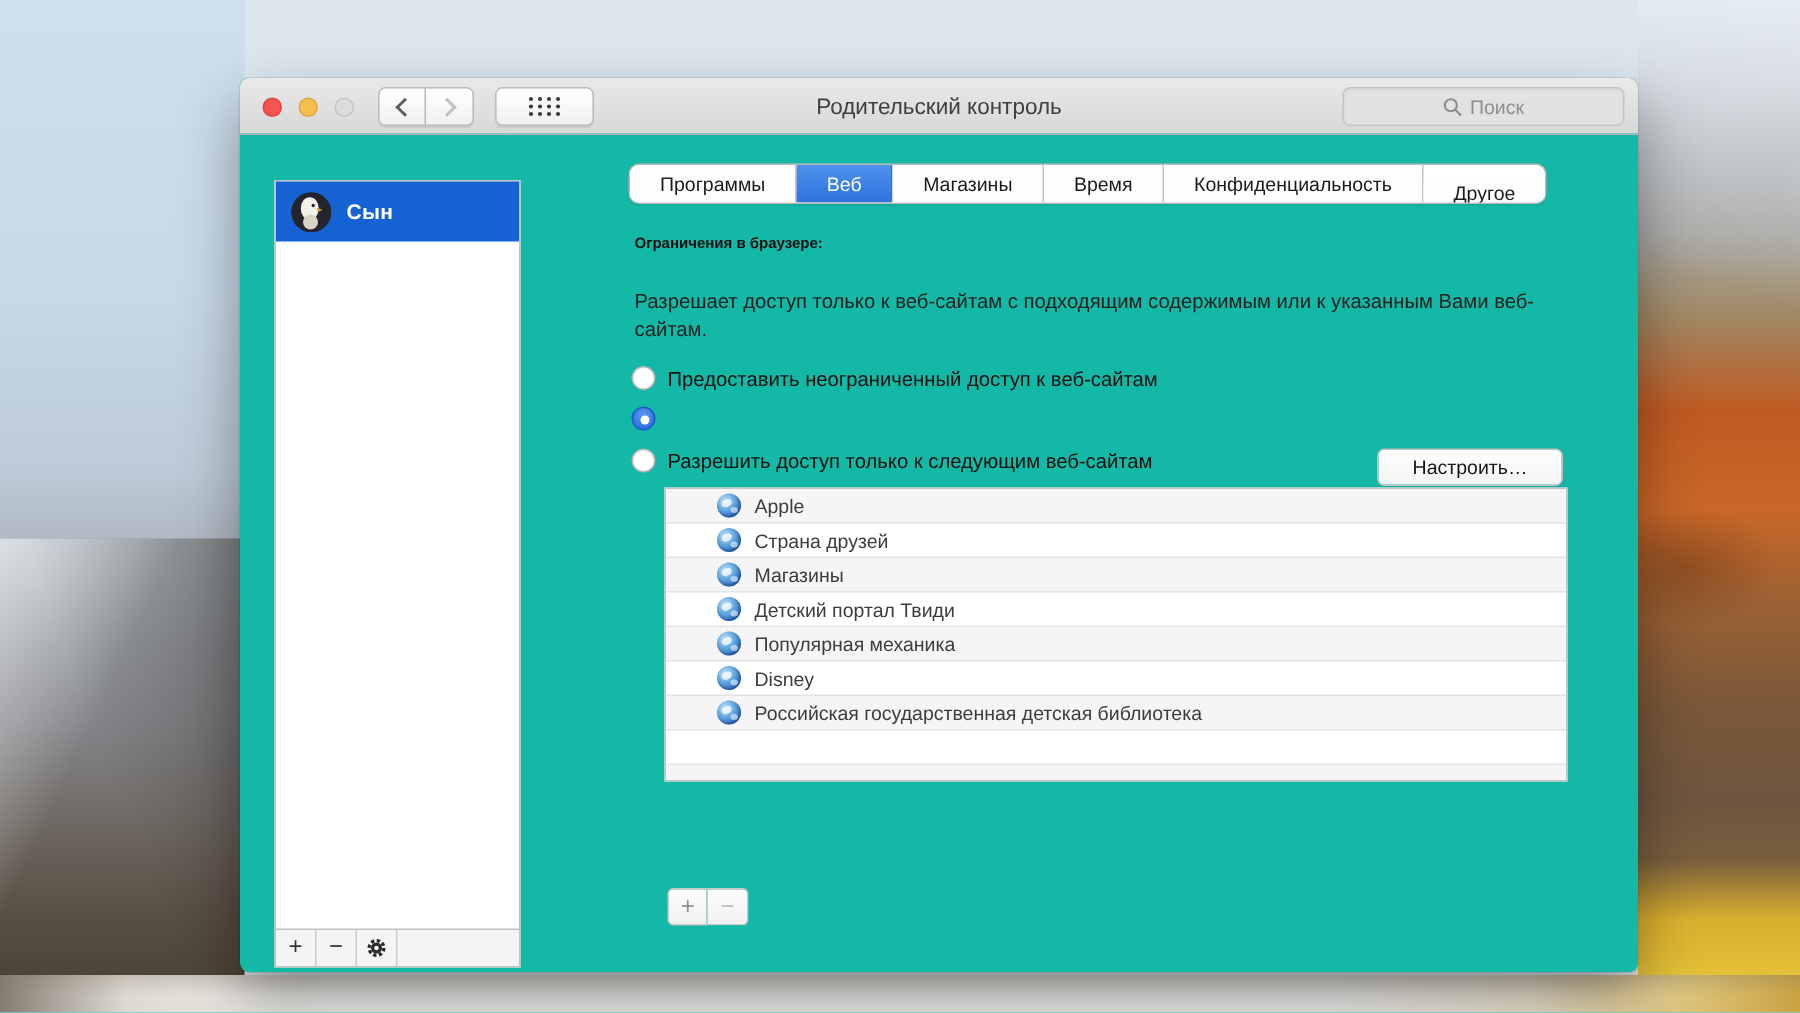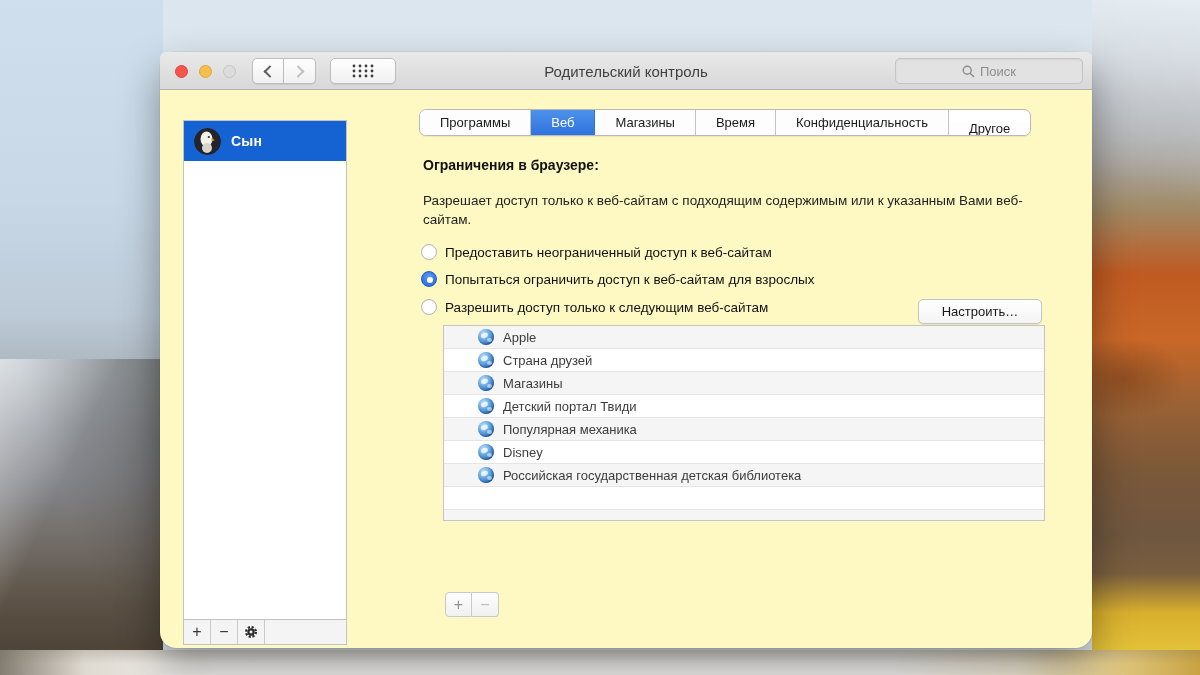--- a/index.html
+++ b/index.html
@@ -17,21 +17,21 @@
   .wall-right::after { content:""; position:absolute; inset:0;
     background:linear-gradient(200deg, rgba(255,255,255,.35) 0%, rgba(255,255,255,0) 30%),
                radial-gradient(60px 40px at 30% 58%, rgba(90,40,10,.35), rgba(90,40,10,0)); }
   .wall-bottom { position:absolute; left:0; bottom:0; width:1200px; height:25px;
     background:linear-gradient(90deg,#837c71 0%,#ded9d0 7%,#f2f1ef 18%,#f2f1ef 74%,#eee6d2 85%,#dcc277 94%,#c9a342 100%); }
   .wall-bottom::after { content:""; position:absolute; inset:0;
     background:linear-gradient(180deg, rgba(120,110,95,.25) 0%, rgba(255,255,255,0) 55%); }
 
   
   .window { position:absolute; left:160px; top:52px; width:932px; height:596px;
-    background:#fef9c3; border-radius:16px; box-shadow:0 18px 40px rgba(0,0,0,.38), 0 0 1px rgba(0,0,0,.4); }
+    background:#14b8a6; border-radius:6px; box-shadow:0 18px 40px rgba(0,0,0,.38), 0 0 1px rgba(0,0,0,.4); }
 
   .titlebar { position:absolute; left:0; top:0; width:100%; height:38px;
     background:linear-gradient(180deg,#e9e9e9,#d8d8d8); border-bottom:1px solid #b4b4b4;
     border-radius:6px 6px 0 0; }
   .tl { position:absolute; top:13px; width:13px; height:13px; border-radius:50%; }
   .tl.red    { left:15px;  background:#f4554e; border:1px solid #e0443e; }
   .tl.yellow { left:39px;  background:#f6bd4f; border:1px solid #dfa63a; }
   .tl.gray   { left:63px;  background:#dcdcdc; border:1px solid #c4c4c4; }
 
   .navgroup { position:absolute; left:92px; top:6px; display:flex; }
@@ -70,21 +70,21 @@
   
   .tabs { position:absolute; left:259px; top:57px; height:27px; display:flex;
     border:1px solid #b9b9b9; border-radius:7px; background:#fff;
     box-shadow:0 1px 1px rgba(0,0,0,.07); overflow:hidden; }
   .tab { padding:0 20px; display:flex; align-items:center; font-size:13px; color:#1a1a1a;
     border-right:1px solid #c4c4c4; white-space:nowrap; background:#fdfdfd; }
   .tab:last-child { border-right:none;margin-top:12px; }
   .tab.selected { background:linear-gradient(180deg,#4e92ec,#2f72dd); color:#fff; border-right-color:#2f72dd; }
 
   
-  .heading { position:absolute; left:263px; top:105px; font-size:14px; font-weight:700; color:#111; }
+  .heading { position:absolute; left:263px; top:105px; font-size:10px; font-weight:700; color:#111; }
   .desc { position:absolute; left:263px; top:139px; width:625px; font-size:13.5px; line-height:19px; color:#222; }
 
   .opt-row { position:absolute; left:261px; display:flex; align-items:center; gap:8px; }
   .radio { width:16px; height:16px; border-radius:50%; background:#fff; border:1px solid #b5b5b5;
     box-shadow:inset 0 1px 1px rgba(0,0,0,.05); flex:0 0 16px; position:relative; }
   .radio.on { background:radial-gradient(circle at 50% 35%,#5d9cf0,#1e63d8); border-color:#1d5cc9; }
   .radio.on::after { content:""; position:absolute; left:5px; top:5px; width:6px; height:6px;
     border-radius:50%; background:#fff; }
   .opt-label { font-size:13.5px; color:#111; }
 
@@ -221,21 +221,20 @@
 
   <div class="heading">Ограничения в браузере:</div>
   <div class="desc">Разрешает доступ только к веб-сайтам с подходящим содержимым или к указанным Вами веб-сайтам.</div>
 
   <div class="opt-row" style="top:192px;align-items:flex-end;">
     <span class="radio"></span>
     <span class="opt-label">Предоставить неограниченный доступ к веб-сайтам</span>
   </div>
   <div class="opt-row" style="top:219px;">
     <span class="radio on"></span>
-    <span class="opt-label">Попытаться ограничить доступ к веб-сайтам для взрослых</span>
   </div>
   <div class="opt-row" style="top:247px;">
     <span class="radio"></span>
     <span class="opt-label">Разрешить доступ только к следующим веб-сайтам</span>
   </div>
 
   <div class="customize">
       <span>Настроить…</span>
     </div>
 

